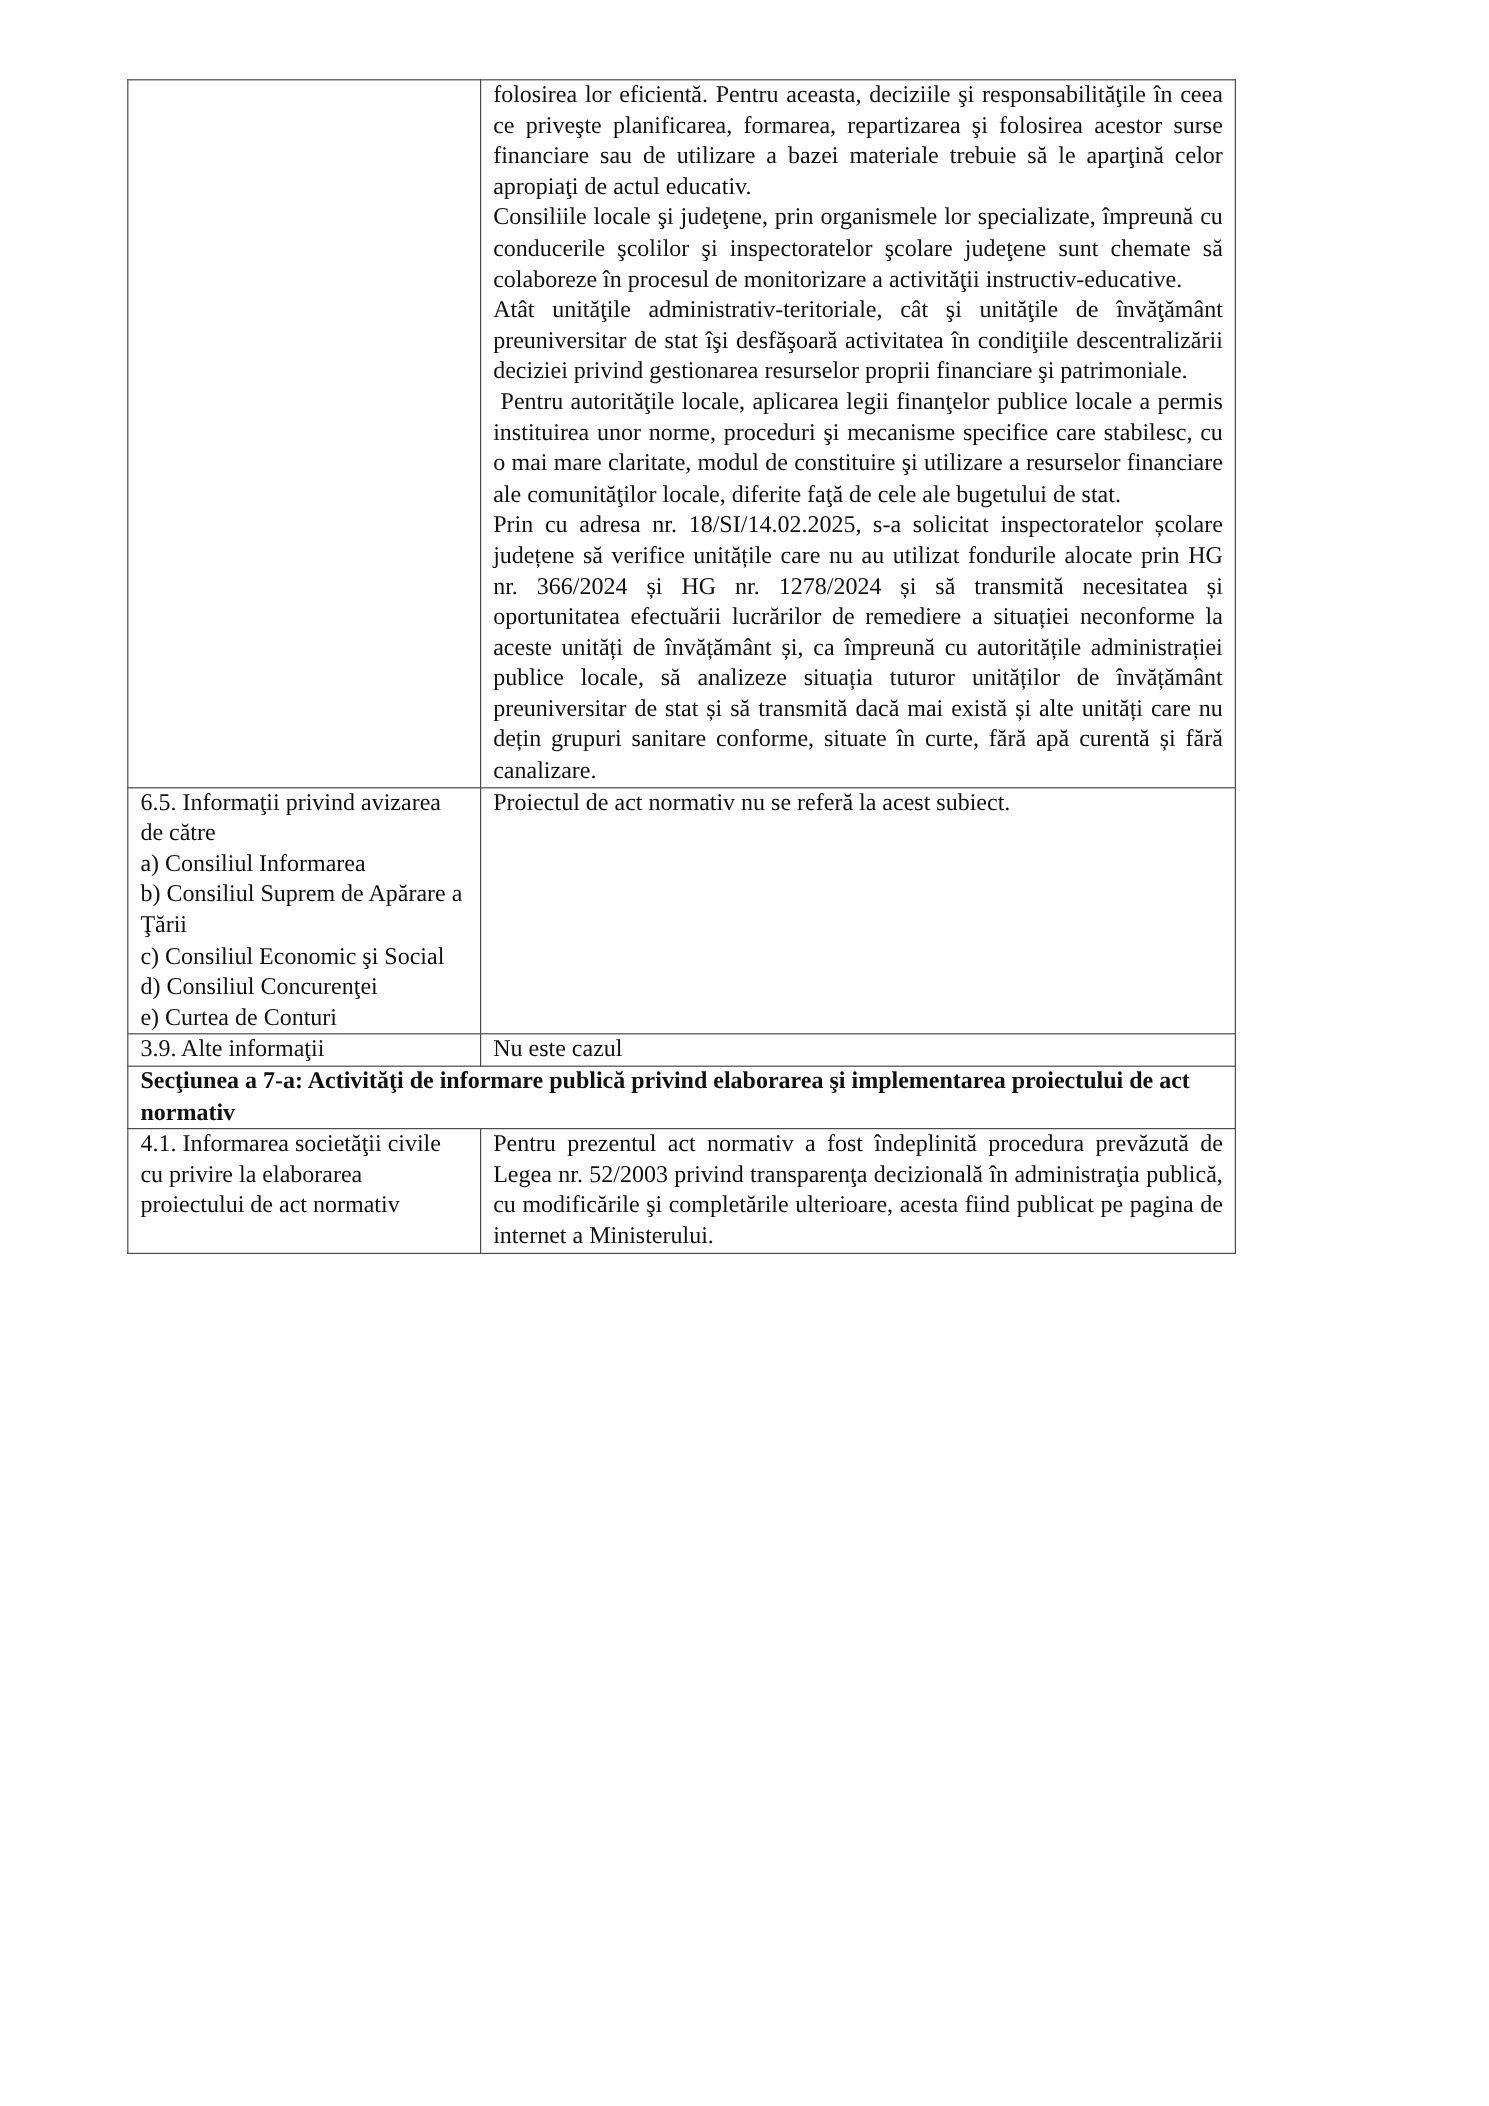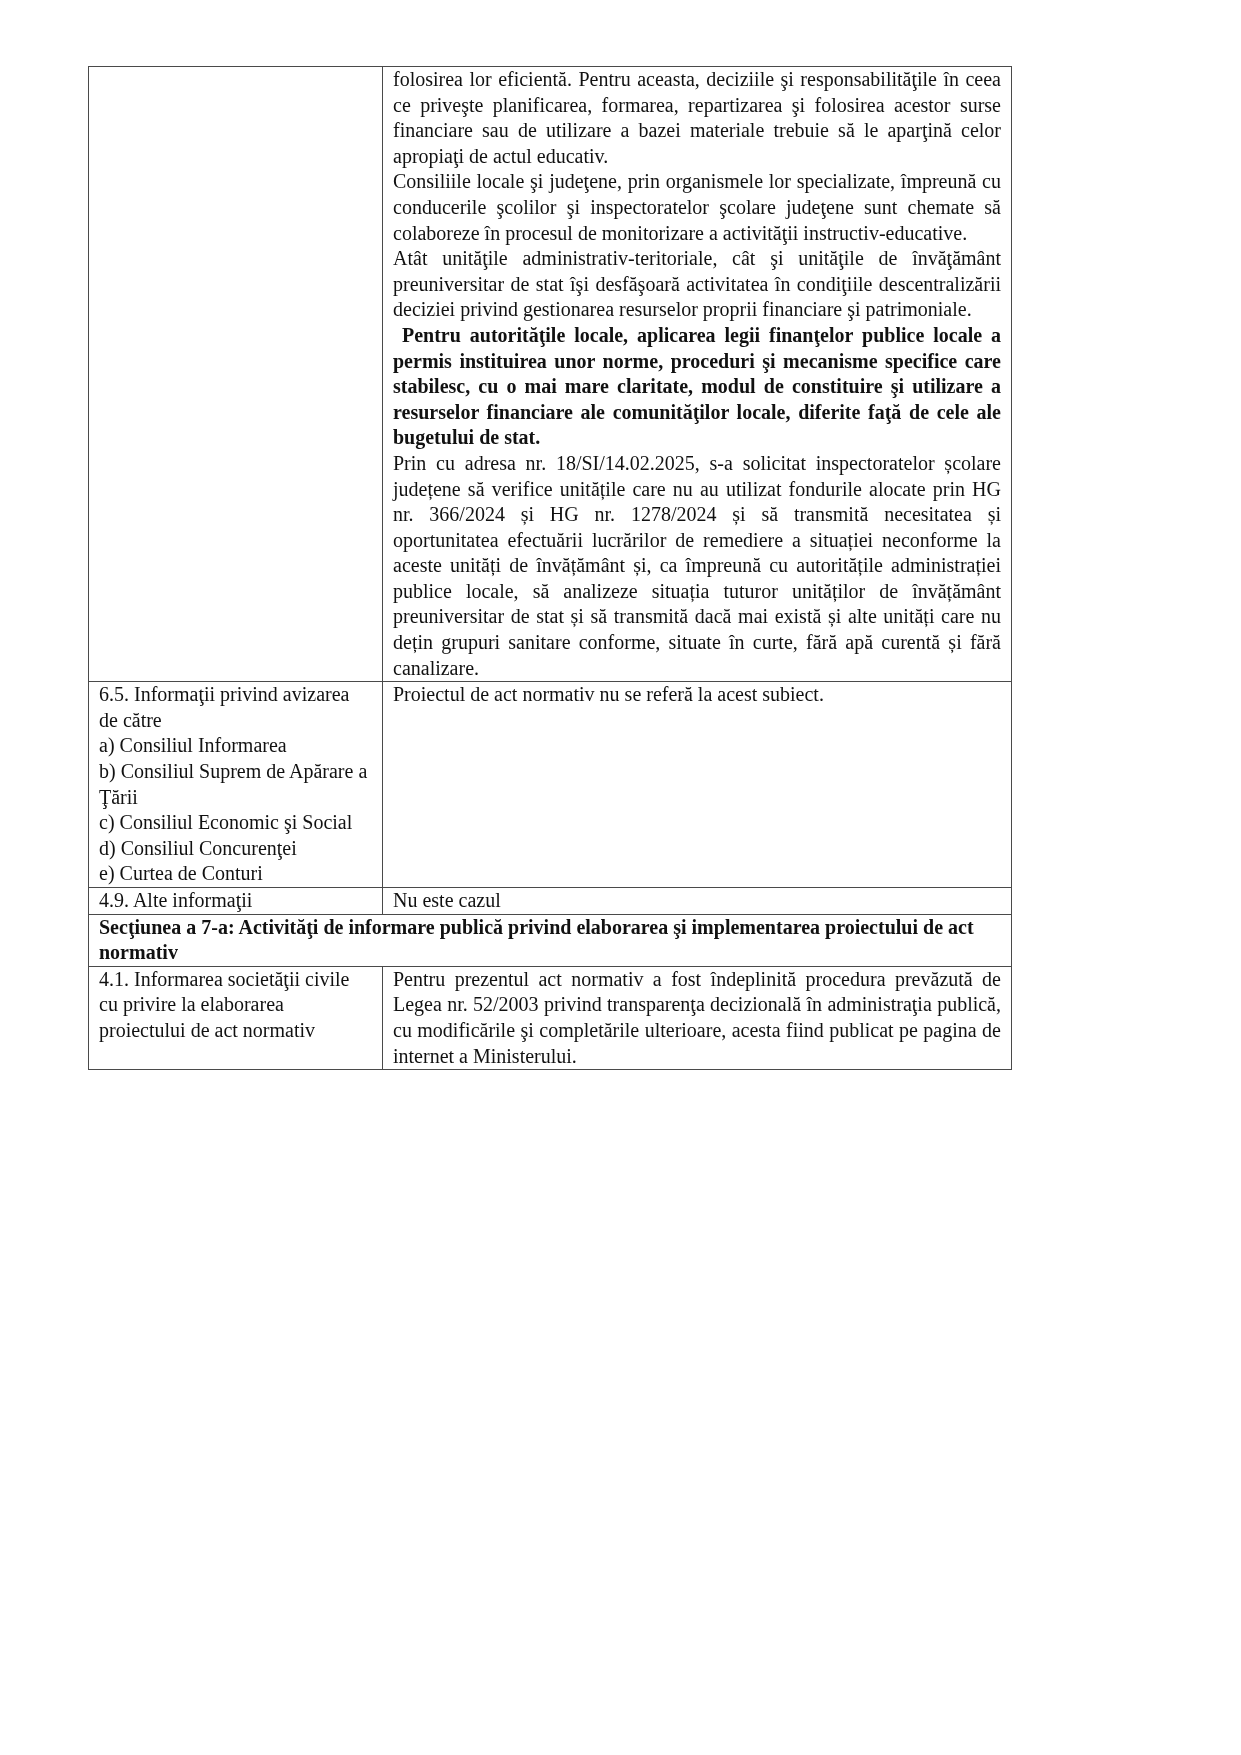--- a/index.html
+++ b/index.html
@@ -1,18 +1,18 @@
 <!DOCTYPE html>
 <html><head>
 <meta charset="utf-8">
 <style>
   html, body { margin:0; padding:0; background:#ffffff; }
   body { width:1241px; height:1755px; position:relative; overflow:hidden;
          font-family:"Liberation Serif", "DejaVu Serif", serif; color:#111; }
-  .page { position:absolute; left:88px; top:66px; width:832px; }
+  .page { position:absolute; left:106px; top:66px; width:832px; }
   table.doc { width:924px; border-collapse:collapse; table-layout:fixed; }
   table.doc td { border:1.3px solid #4a4a4a; vertical-align:top;
                  font-size:20px; line-height:25.6px; padding:0 10px 0 10px; }
   td.left { width:273px; text-align:left; }
   td.right { text-align:justify; }
   td.right p, td.left p { margin:0; }
   .r1 td { padding-top:0; padding-bottom:14px; }
   .r64 td { height:118px; padding-top:2px; }
   .r65 td { padding-top:2px; padding-bottom:6px; }
   .r66 td { padding-top:2px; padding-bottom:8px; }
@@ -24,37 +24,37 @@
 
 <div class="page">
   <table class="doc">
     <tbody>
         <tr class="r1">
       <td class="left"></td>
       <td class="right">
         <p>folosirea lor eficientă. Pentru aceasta, deciziile şi responsabilităţile în ceea ce priveşte planificarea, formarea, repartizarea şi folosirea acestor surse financiare sau de utilizare a bazei materiale trebuie să le aparţină celor apropiaţi de actul educativ.</p>
         <p>Consiliile locale şi judeţene, prin organismele lor specializate, împreună cu conducerile şcolilor şi inspectoratelor şcolare judeţene sunt chemate să colaboreze în procesul de monitorizare a activităţii instructiv-educative.</p>
         <p>Atât unităţile administrativ-teritoriale, cât şi unităţile de învăţământ preuniversitar de stat îşi desfăşoară activitatea în condiţiile descentralizării deciziei privind gestionarea resurselor proprii financiare şi patrimoniale.</p>
-        <p style="white-space:pre-wrap;font-weight:bold;"> Pentru autorităţile locale, aplicarea legii finanţelor publice locale a permis instituirea unor norme, proceduri şi mecanisme specifice care stabilesc, cu o mai mare claritate, modul de constituire şi utilizare a resurselor financiare ale comunităţilor locale, diferite faţă de cele ale bugetului de stat.</p>
+        <p style="white-space:pre-wrap;"> Pentru autorităţile locale, aplicarea legii finanţelor publice locale a permis instituirea unor norme, proceduri şi mecanisme specifice care stabilesc, cu o mai mare claritate, modul de constituire şi utilizare a resurselor financiare ale comunităţilor locale, diferite faţă de cele ale bugetului de stat.</p>
         <p>Prin cu adresa nr. 18/SI/14.02.2025, s-a solicitat inspectoratelor școlare județene să verifice unitățile care nu au utilizat fondurile alocate prin HG nr. 366/2024 și HG nr. 1278/2024 și să transmită necesitatea și oportunitatea efectuării lucrărilor de remediere a situației neconforme la aceste unități de învățământ și, ca împreună cu autoritățile administrației publice locale, să analizeze situația tuturor unităților de învățământ preuniversitar de stat și să transmită dacă mai există și alte unități care nu dețin grupuri sanitare conforme, situate în curte, fără apă curentă și fără canalizare.</p>
       </td>
     </tr>
     <tr class="r65">
       <td class="left">
         <p>6.5. Informaţii privind avizarea de către</p>
         <p>a) Consiliul Informarea</p>
         <p>b) Consiliul Suprem de Apărare a Ţării</p>
         <p>c) Consiliul Economic şi Social</p>
         <p>d) Consiliul Concurenţei</p>
         <p>e) Curtea de Conturi</p>
       </td>
       <td class="right">Proiectul de act normativ nu se referă la acest subiect.</td>
     </tr>
     <tr class="r66">
-      <td class="left">4.9. Alte informaţii</td>
+      <td class="left">3.9. Alte informaţii</td>
       <td class="right">Nu este cazul</td>
     </tr>
     <tr class="sec">
       <td colspan="2">Secţiunea a 7-a: Activităţi de informare publică privind elaborarea şi implementarea proiectului de act normativ</td>
     </tr>
     <tr class="r71">
       <td class="left">4.1. Informarea societăţii civile cu privire la elaborarea proiectului de act normativ</td>
       <td class="right">Pentru prezentul act normativ a fost îndeplinită procedura prevăzută de Legea nr. 52/2003 privind transparenţa decizională în administraţia publică, cu modificările şi completările ulterioare, acesta fiind publicat pe pagina de internet a Ministerului.</td>
     </tr>
   </tbody>

